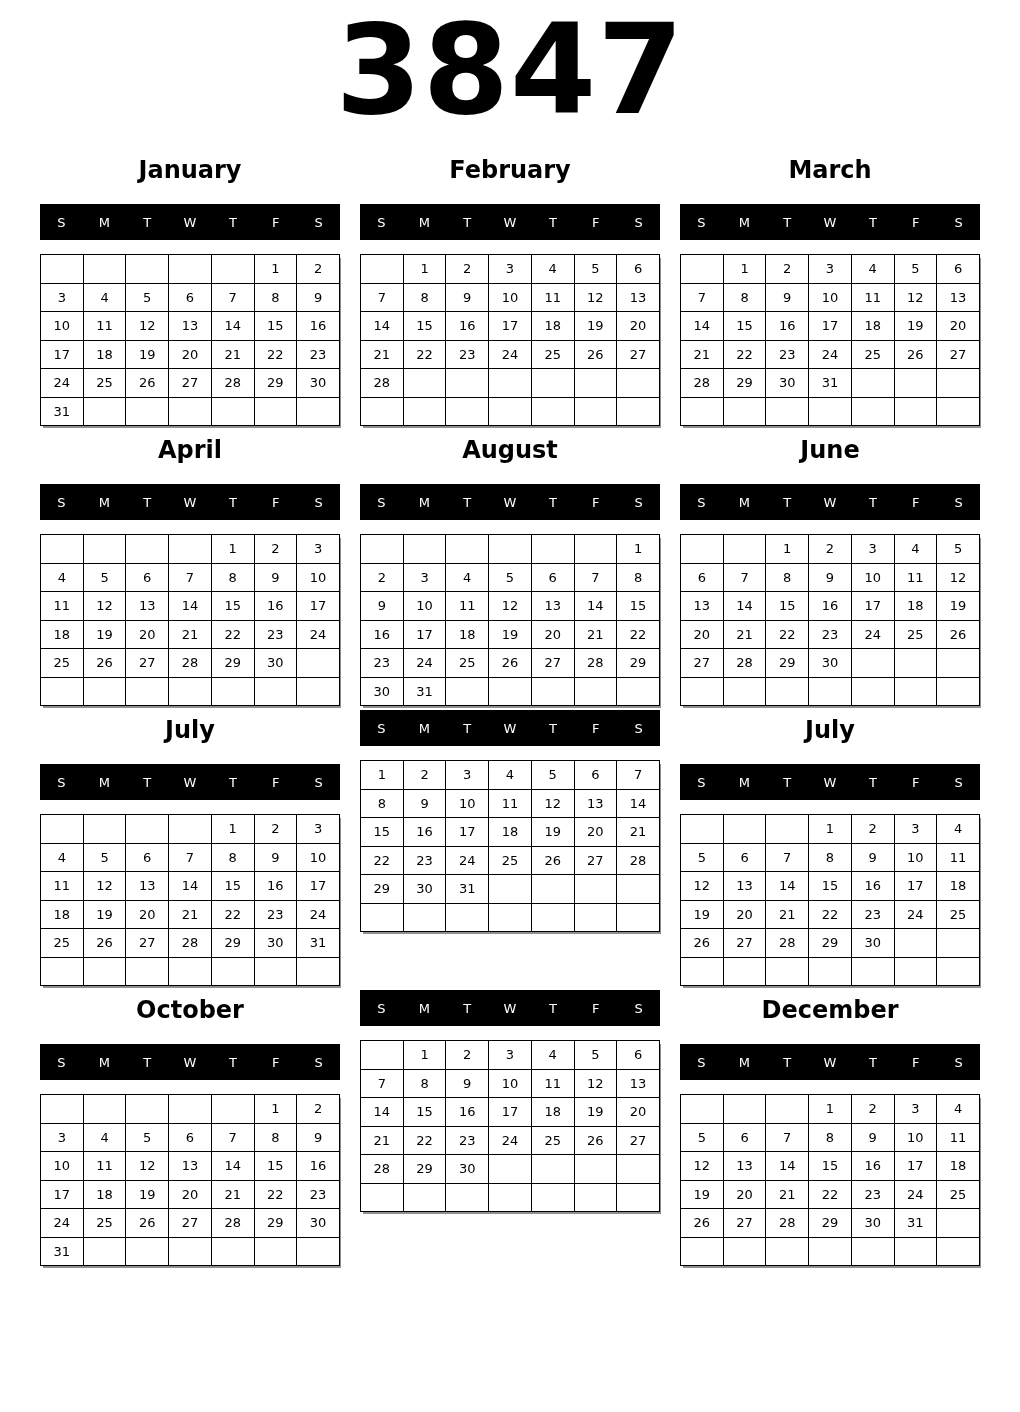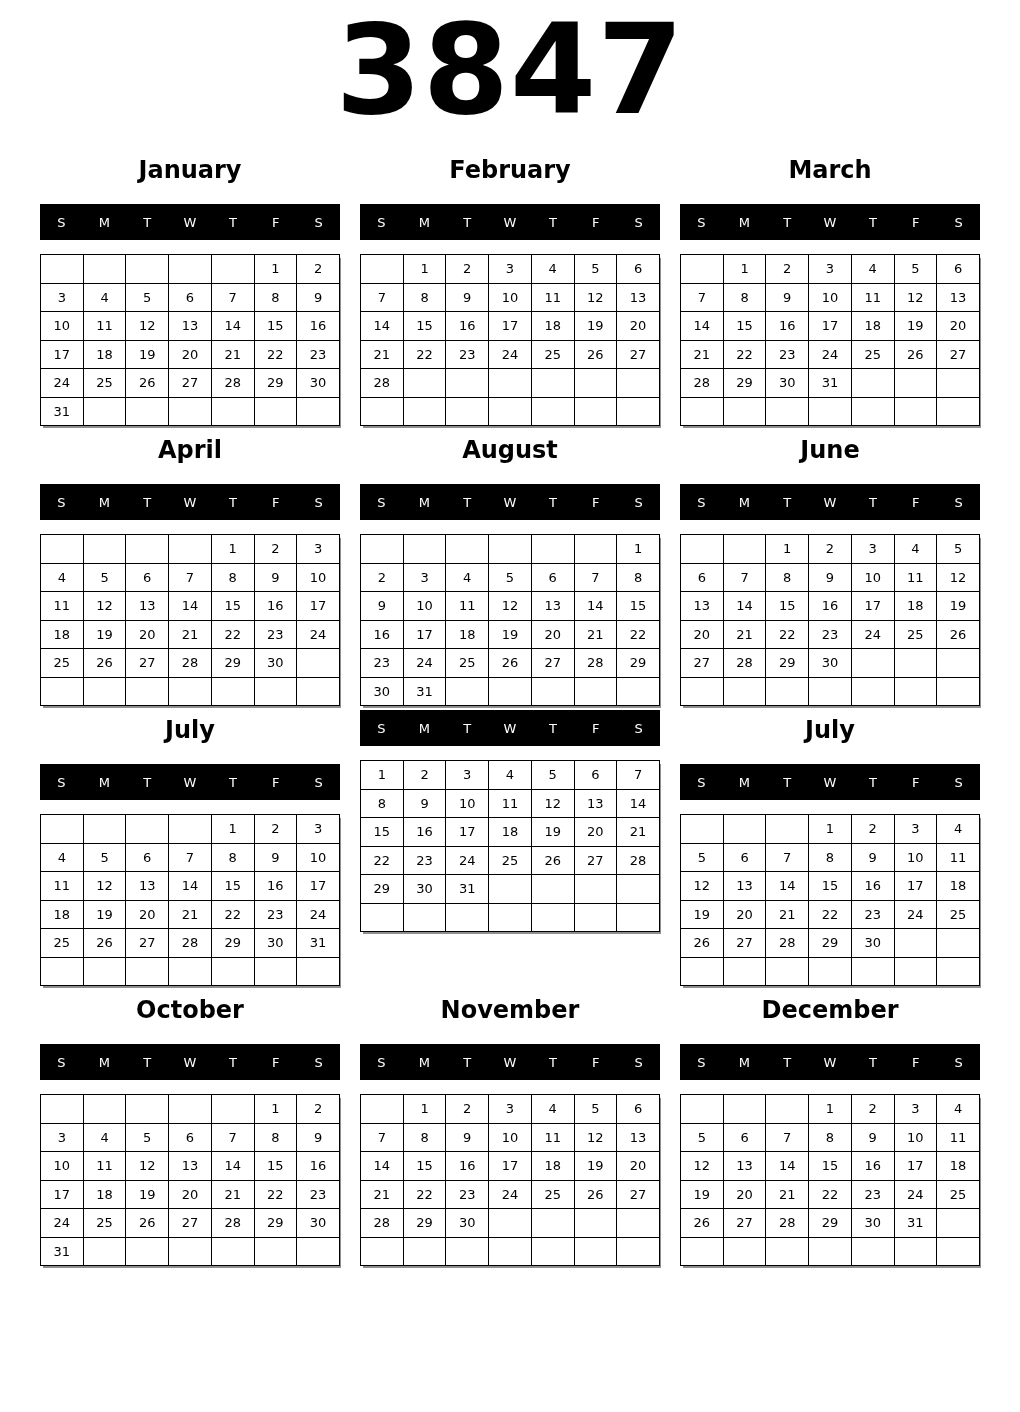--- a/index.html
+++ b/index.html
@@ -786,21 +786,20 @@
               <td></td>
               <td></td>
               <td></td>
               <td></td>
             </tr>
           </tbody>
         </table>
   </div>
 
   <div class="month">
-    <div class="month-title">November</div>
     <div class="day-header">
           <span class="dow">S</span>
           <span class="dow">M</span>
           <span class="dow">T</span>
           <span class="dow">W</span>
           <span class="dow">T</span>
           <span class="dow">F</span>
           <span class="dow">S</span>
         </div>
     <table class="month-grid">

